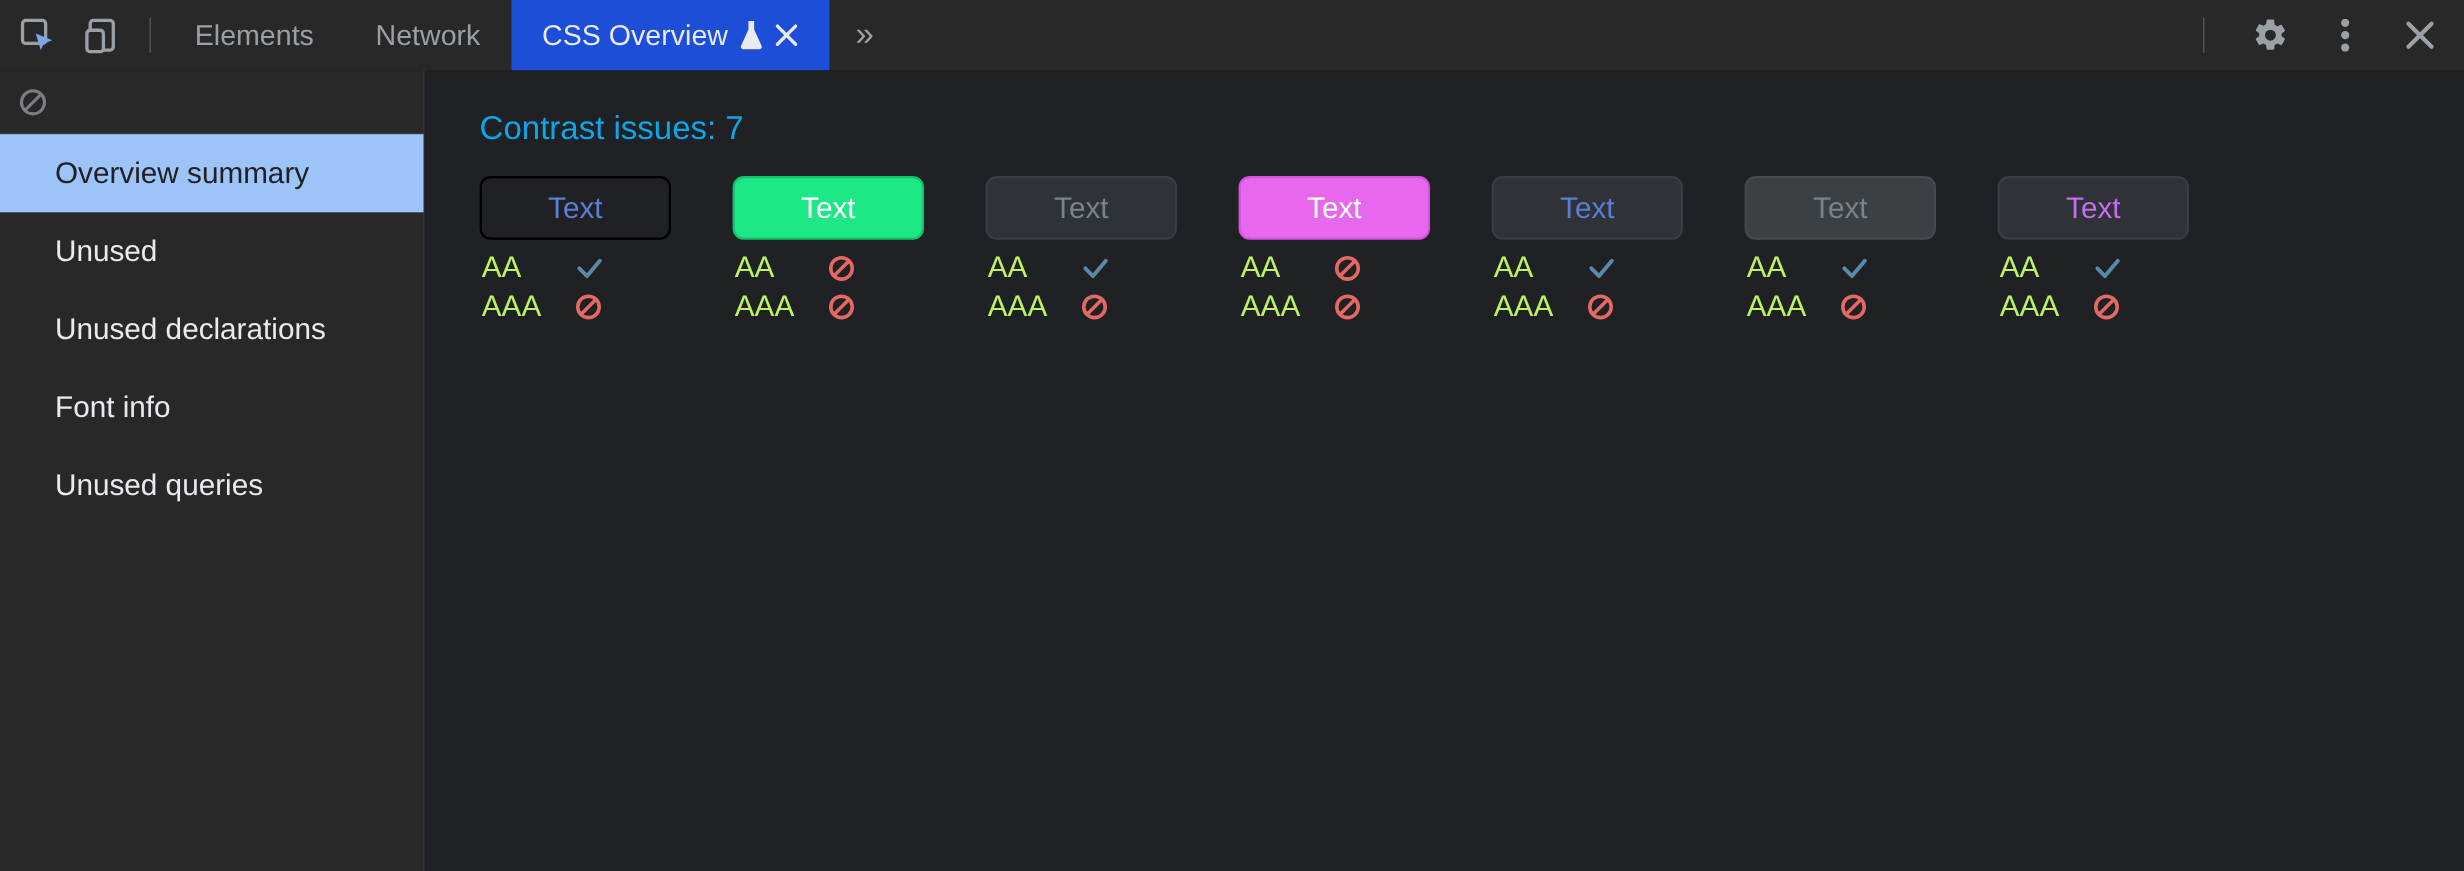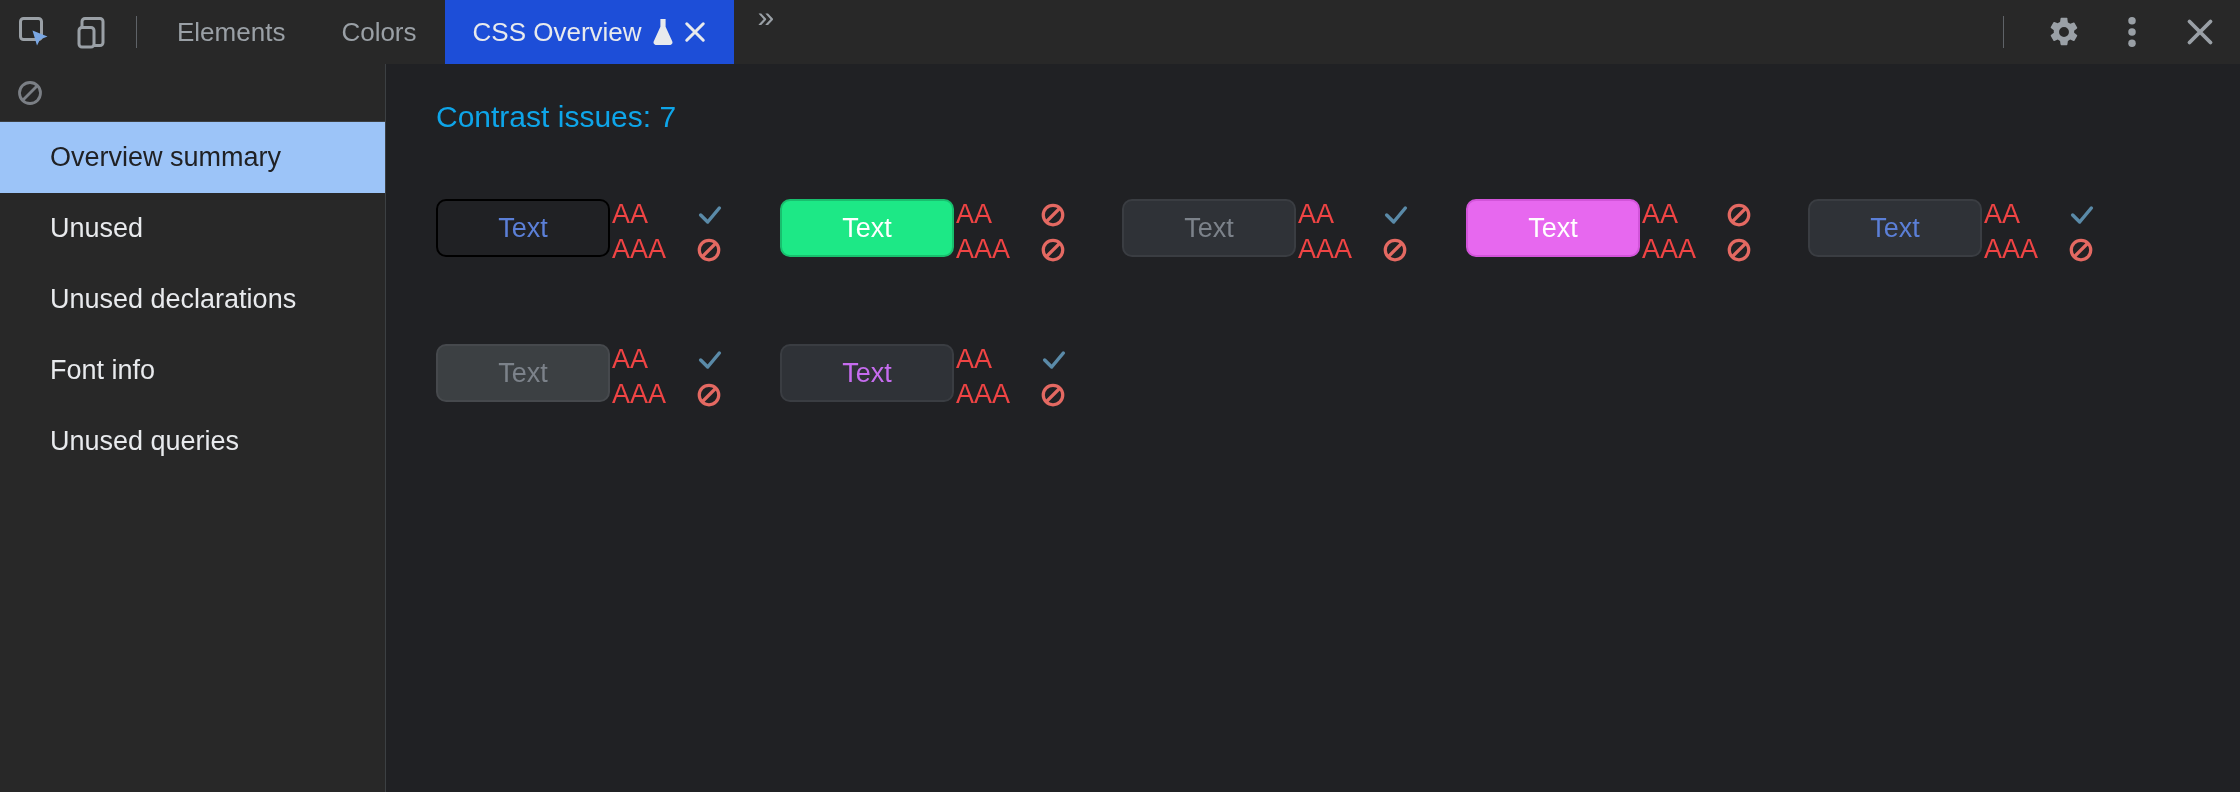--- a/index.html
+++ b/index.html
@@ -35,21 +35,21 @@
       cursor: pointer;
     }
     .divider {
       width: 1px;
       height: 32px;
       background: #5f6368;
       margin: 0 12px 0 4px;
     }
     .tabs {
       display: flex;
-      align-items: flex-start;
+      align-items: center;
       height: 100%;
     }
     .tab {
       display: flex;
       align-items: center;
       padding: 0 28px;
       font-size: 26px;
       color: #9aa0a6;
       cursor: pointer;
       height: 100%;
@@ -143,22 +143,22 @@
       font-weight: 400;
       margin-bottom: 26px;
     }
     .swatches {
       display: flex;
       flex-wrap: wrap;
       gap: 40px 56px;
     }
     .swatch-block {
       display: flex;
-      flex-direction: row;
-      margin-top: 39px;
+      flex-direction: column;
+      gap: 10px;
     }
     .swatch {
       width: 174px;
       height: 58px;
       border-radius: 10px;
       display: flex;
       align-items: center;
       justify-content: center;
       font-size: 27px;
       border: 2px solid #000;
@@ -168,21 +168,21 @@
       display: flex;
       flex-direction: column;
       gap: 4px;
       padding-left: 2px;
     }
     .rating-row {
       display: flex;
       align-items: center;
       gap: 20px;
       font-size: 27px;
-      color: #ef4444;
+      color: #bef264;
     }
     .rating-label { width: 64px; }
     .status-icon { display: flex; align-items: center; }
 
     
     svg { display: block; }
   </style>
 </head>
 <body>
 
@@ -201,21 +201,21 @@
       </svg>
     </span>
     <span class="divider"></span>
   </div>
 
   <div class="tabs">
     <div class="tab">
       <span class="tab-label">Elements</span>
     </div>
     <div class="tab">
-      <span class="tab-label">Colors</span>
+      <span class="tab-label">Network</span>
     </div>
     <div class="tab active">
       <span class="tab-label">CSS Overview</span>
       <span class="flask-icon">
         <svg width="22" height="26" viewBox="0 0 16 20" fill="#e8eaed">
           <path d="M6 0 H10 V6 L15 17 A2 2 0 0 1 13 20 H3 A2 2 0 0 1 1 17 L6 6 Z"></path>
         </svg>
       </span>
       <span class="close-x">
         <svg width="22" height="22" viewBox="0 0 16 16">

